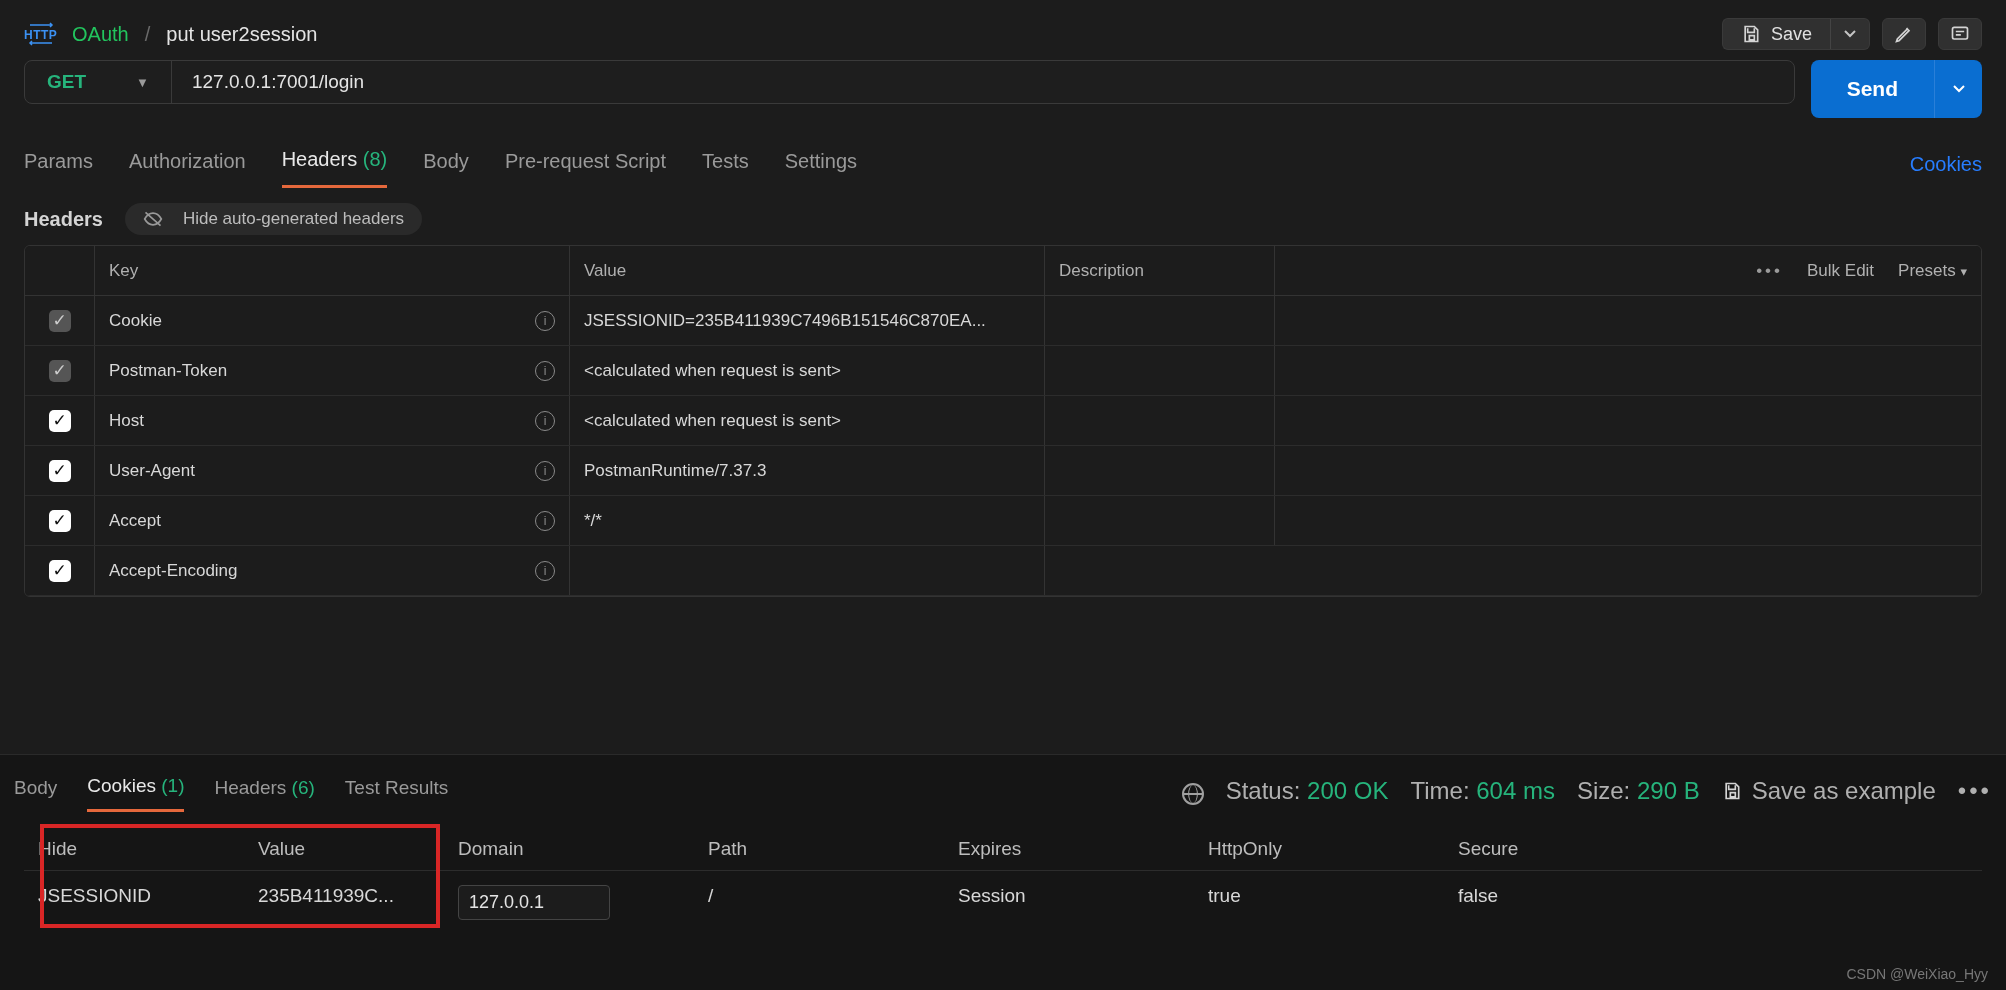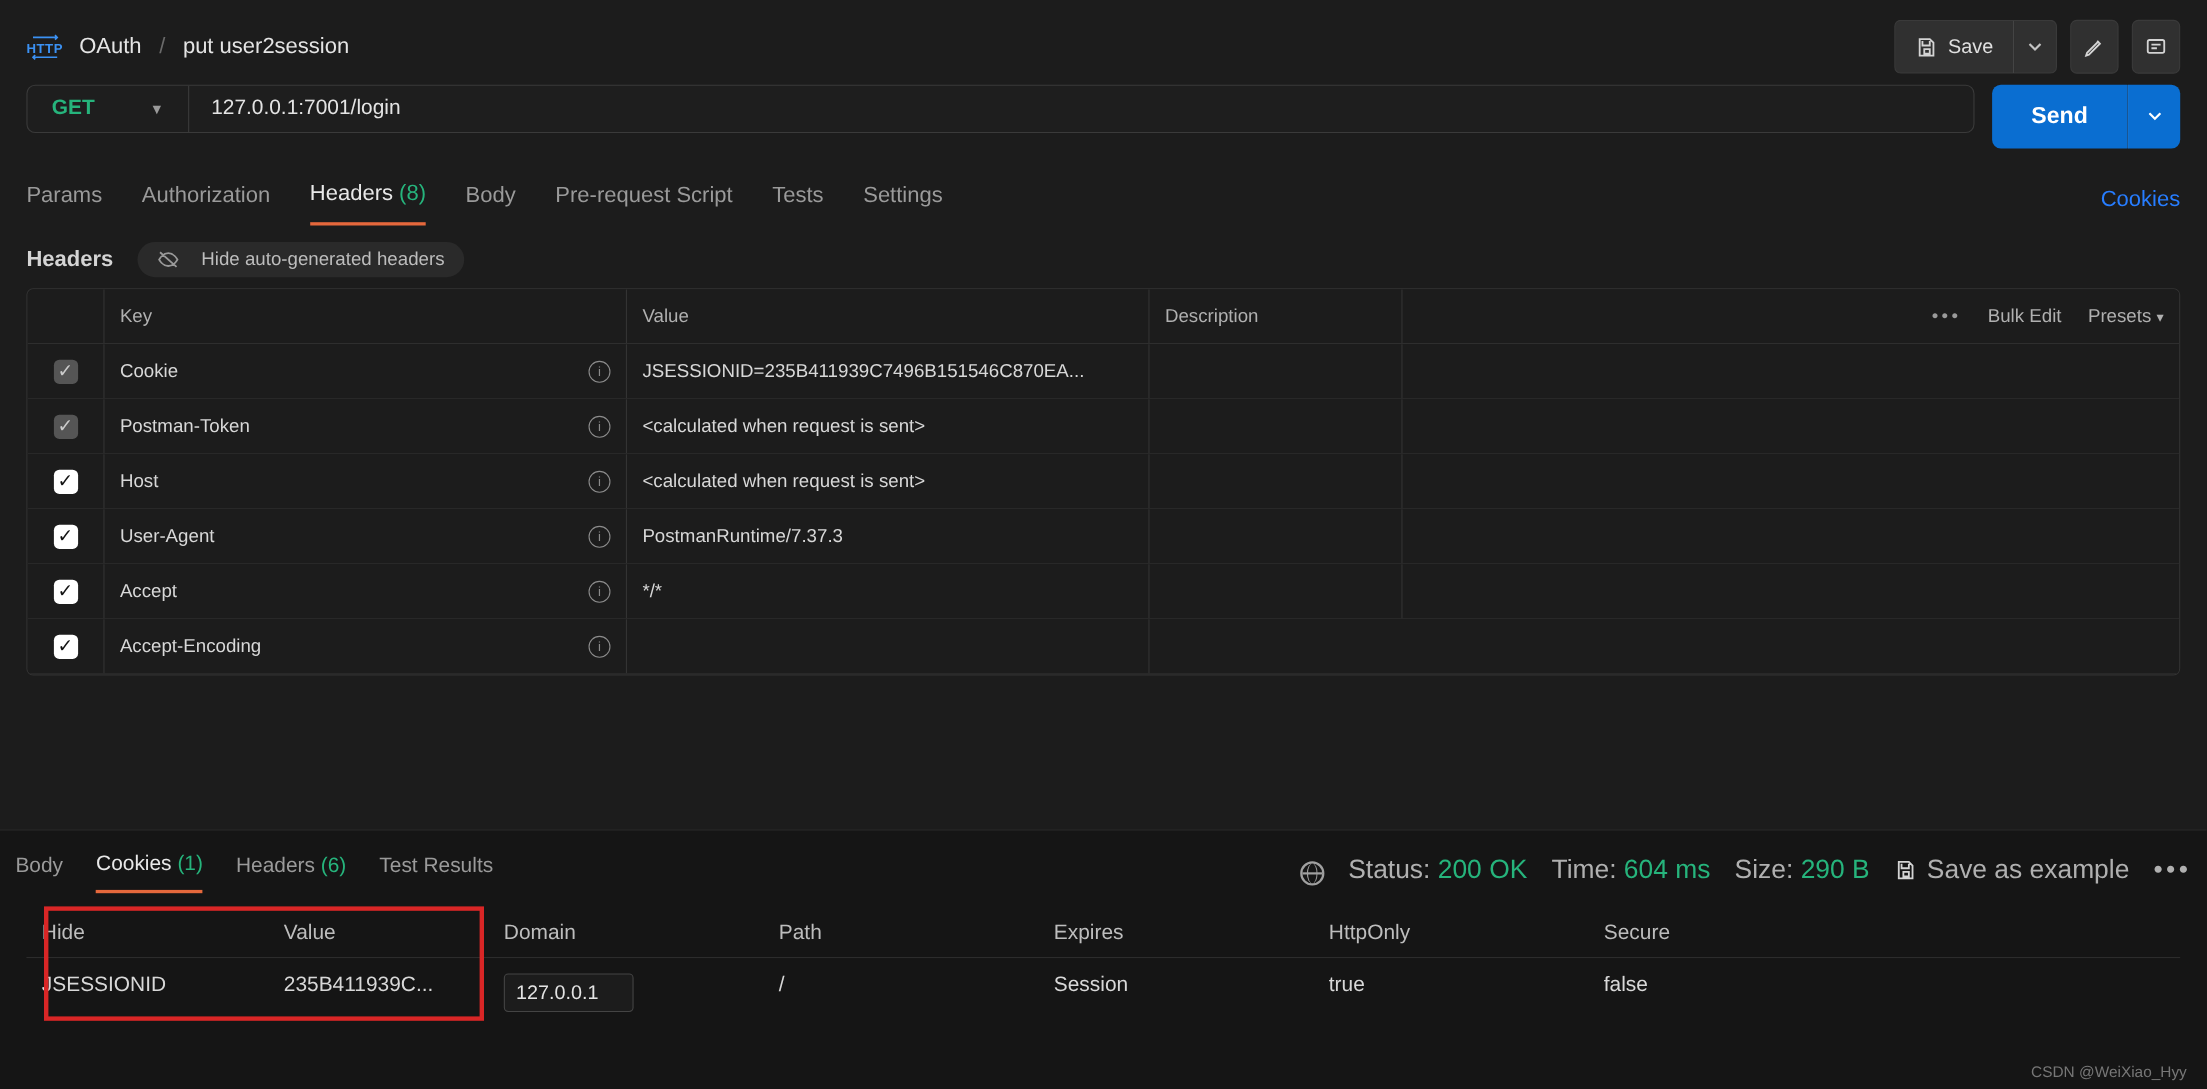--- a/index.html
+++ b/index.html
@@ -19,29 +19,29 @@
     gap: 14px;
   }
   .http-icon {
     font-size: 14px;
     font-weight: 600;
     color: #ef4444;
     letter-spacing: 0.5px;
     position: relative;
   }
   .breadcrumb { display:flex; align-items:center; gap:16px; font-size:20px; }
-  .breadcrumb .bc-item { color:#e5e5e5; }
+  .breadcrumb .bc-item { color:#22c55e; }
   .breadcrumb .bc-sep { color:#6a6a6a; }
   .breadcrumb .bc-current { color:#e4e4e4; font-weight:500; }
   .spacer { flex:1; }
   .btn-group { display:flex; gap:12px; align-items:center; }
   .btn {
     display:flex; align-items:center; justify-content:center;
     background:#303030; border:1px solid #3a3a3a; border-radius:6px;
-    height:49px; color:#e0e0e0; cursor:pointer; font-size:18px;
+    height:32px; color:#e0e0e0; cursor:pointer; font-size:18px;
   }
   .btn-save { padding:0 18px; gap:10px; border-radius:6px 0 0 6px; border-right:none;}
   .btn-save-chev { width:40px; border-radius:0 6px 6px 0; border-left:1px solid #444;}
   .save-wrap{display:flex;}
   .btn-icon { width:44px; }
   .req-row {
     display:flex; gap:16px; padding:0 24px 12px 24px; align-items:stretch;
   }
   .method-url {
     display:flex; flex:1;
@@ -127,21 +127,21 @@
   .cookie-tbl{margin:16px 24px 0 24px;position:relative;}
   .ck-hd, .ck-row{
     display:grid;
     grid-template-columns: 220px 200px 250px 250px 250px 250px 260px;
     color:#bdbdbd;font-size:19px;
   }
   .ck-hd{font-weight:500;padding:10px 14px;border-bottom:1px solid #2c2c2c;}
   .ck-row{padding:14px 14px;color:#d8d8d8;}
   .ck-row .domain-cell input{
     background:#1c1c1c;border:1px solid #444;color:#e4e4e4;
-    padding:6px 10px;font-size:18px;border-radius:4px;width:118px;
+    padding:6px 10px;font-size:18px;border-radius:4px;width:152px;
   }
   .red-box{
     position:absolute;top:-4px;left:16px;width:400px;height:104px;
     border:4px solid #d92626;pointer-events:none;
   }
   .watermark{position:absolute;right:18px;bottom:8px;font-size:14px;color:#777;}
   svg{display:block;}
 </style>
 </head>
 <body>

